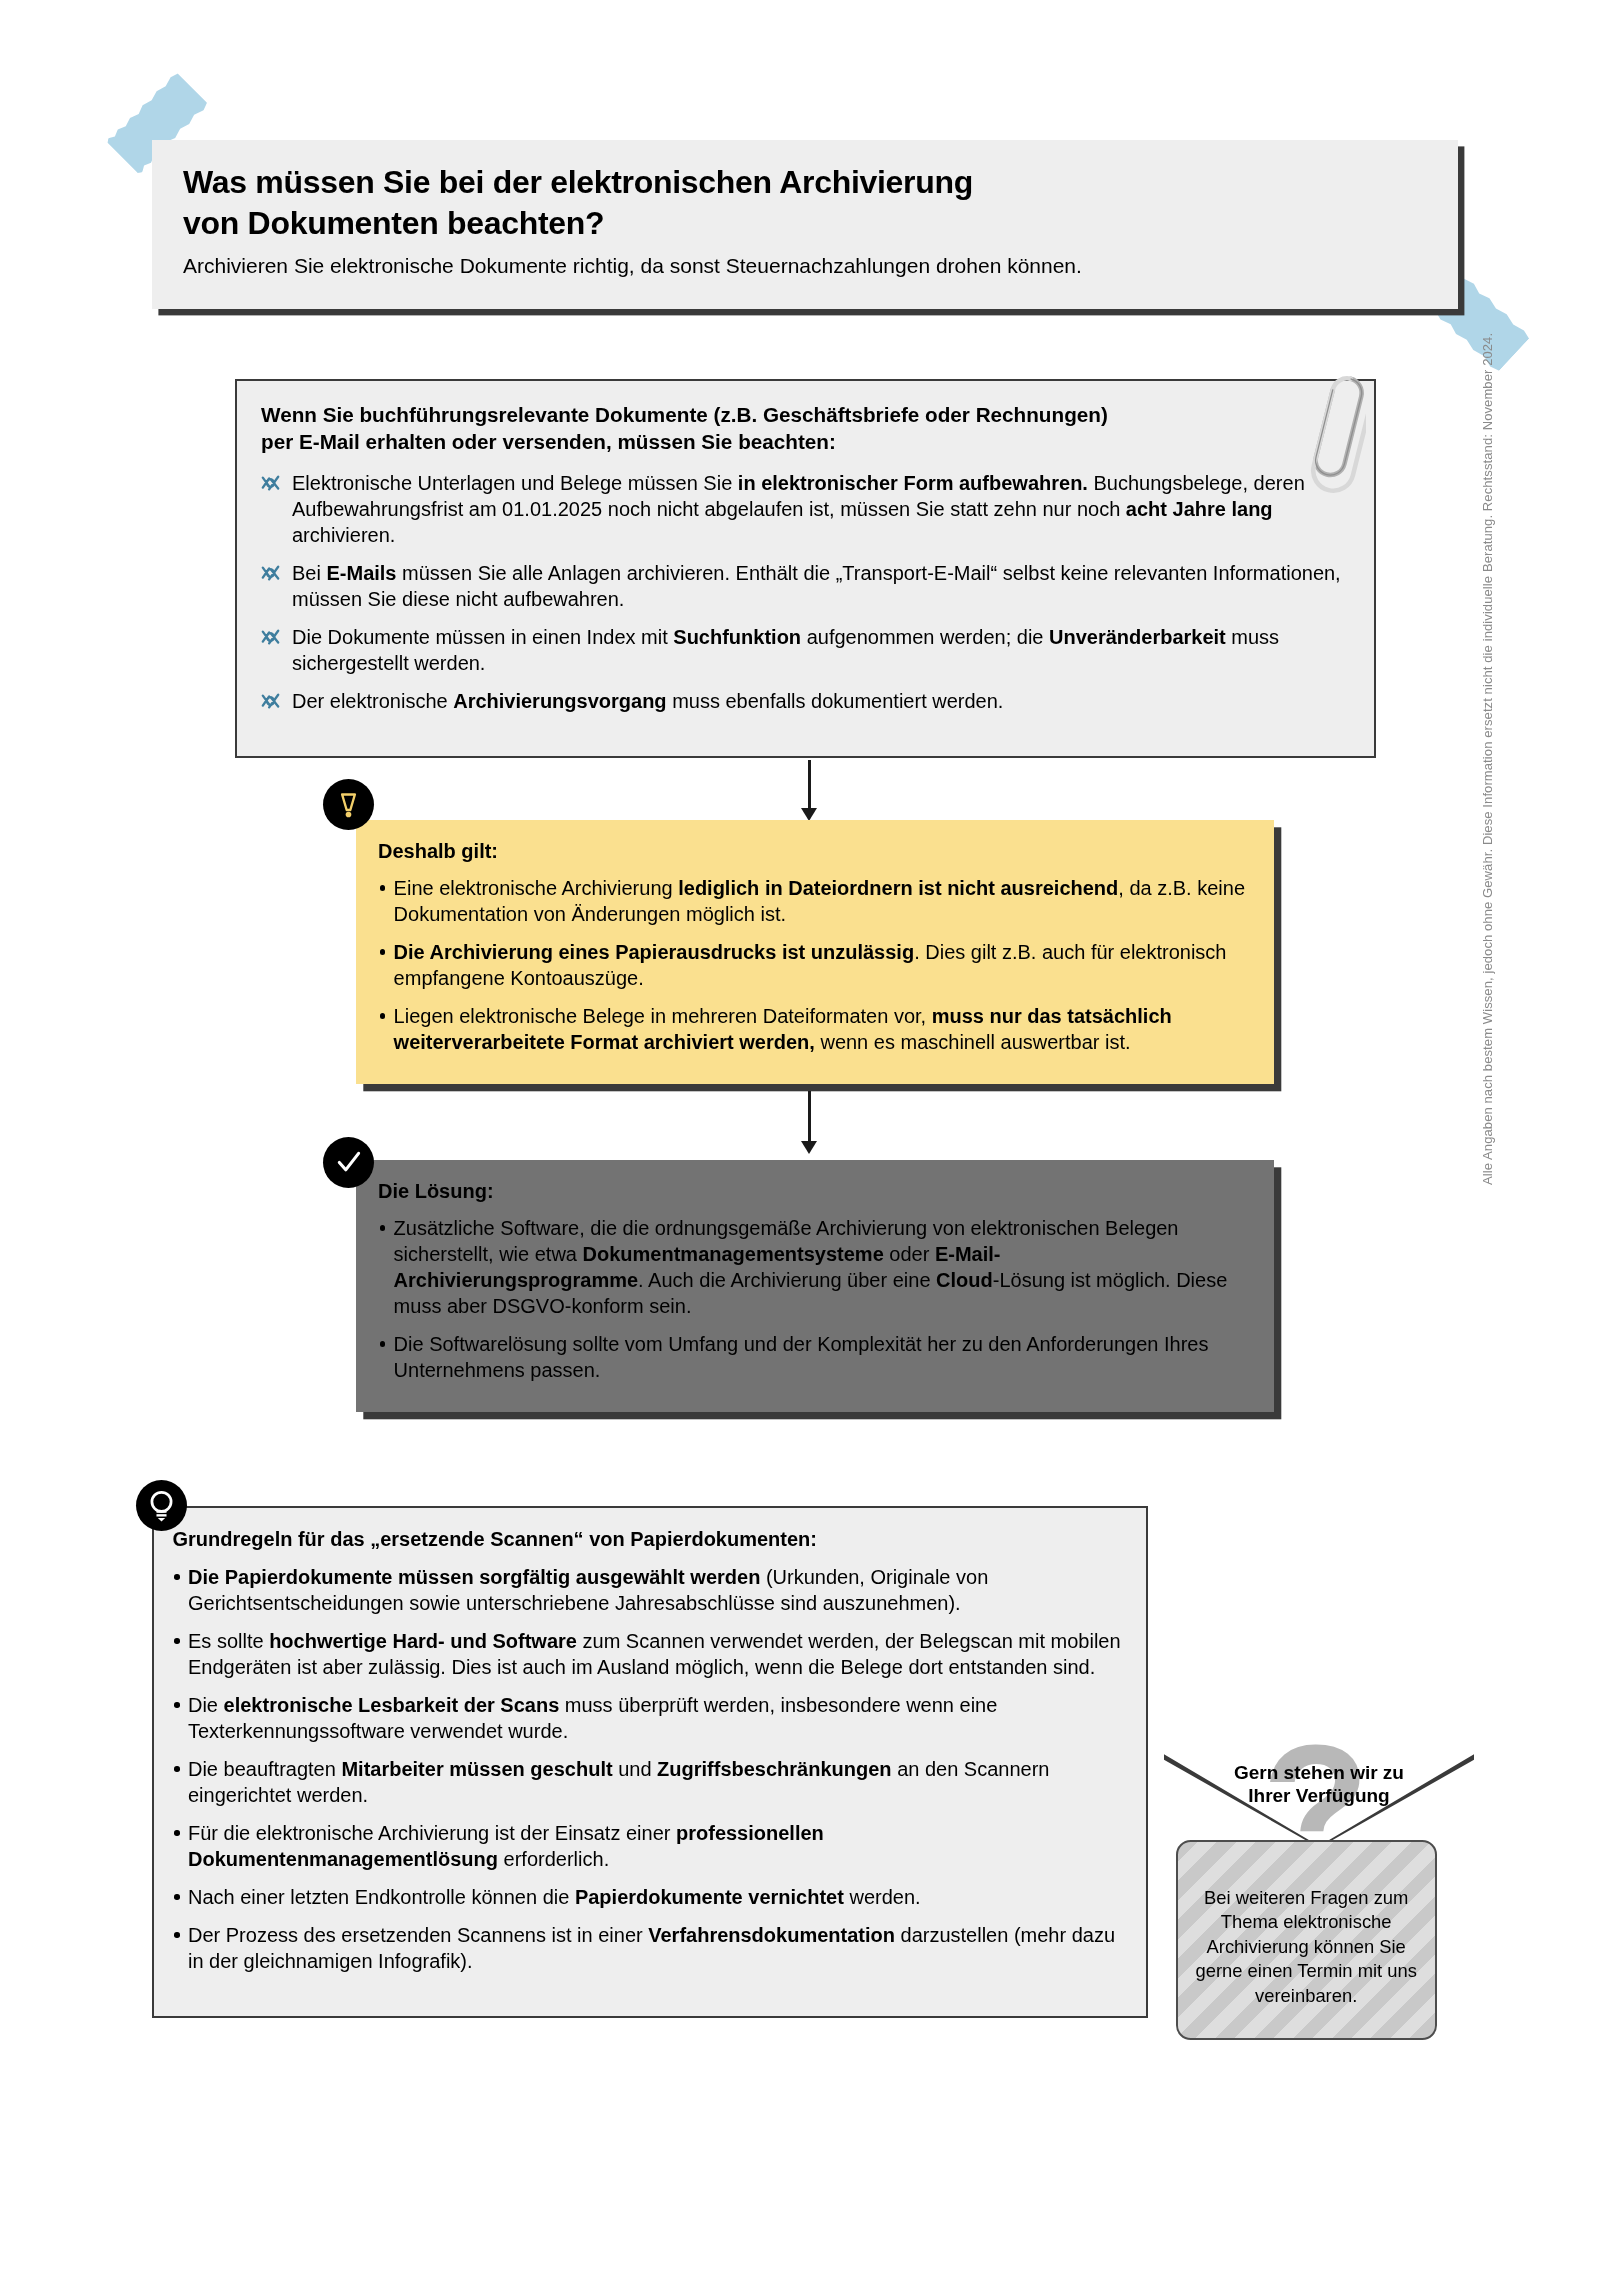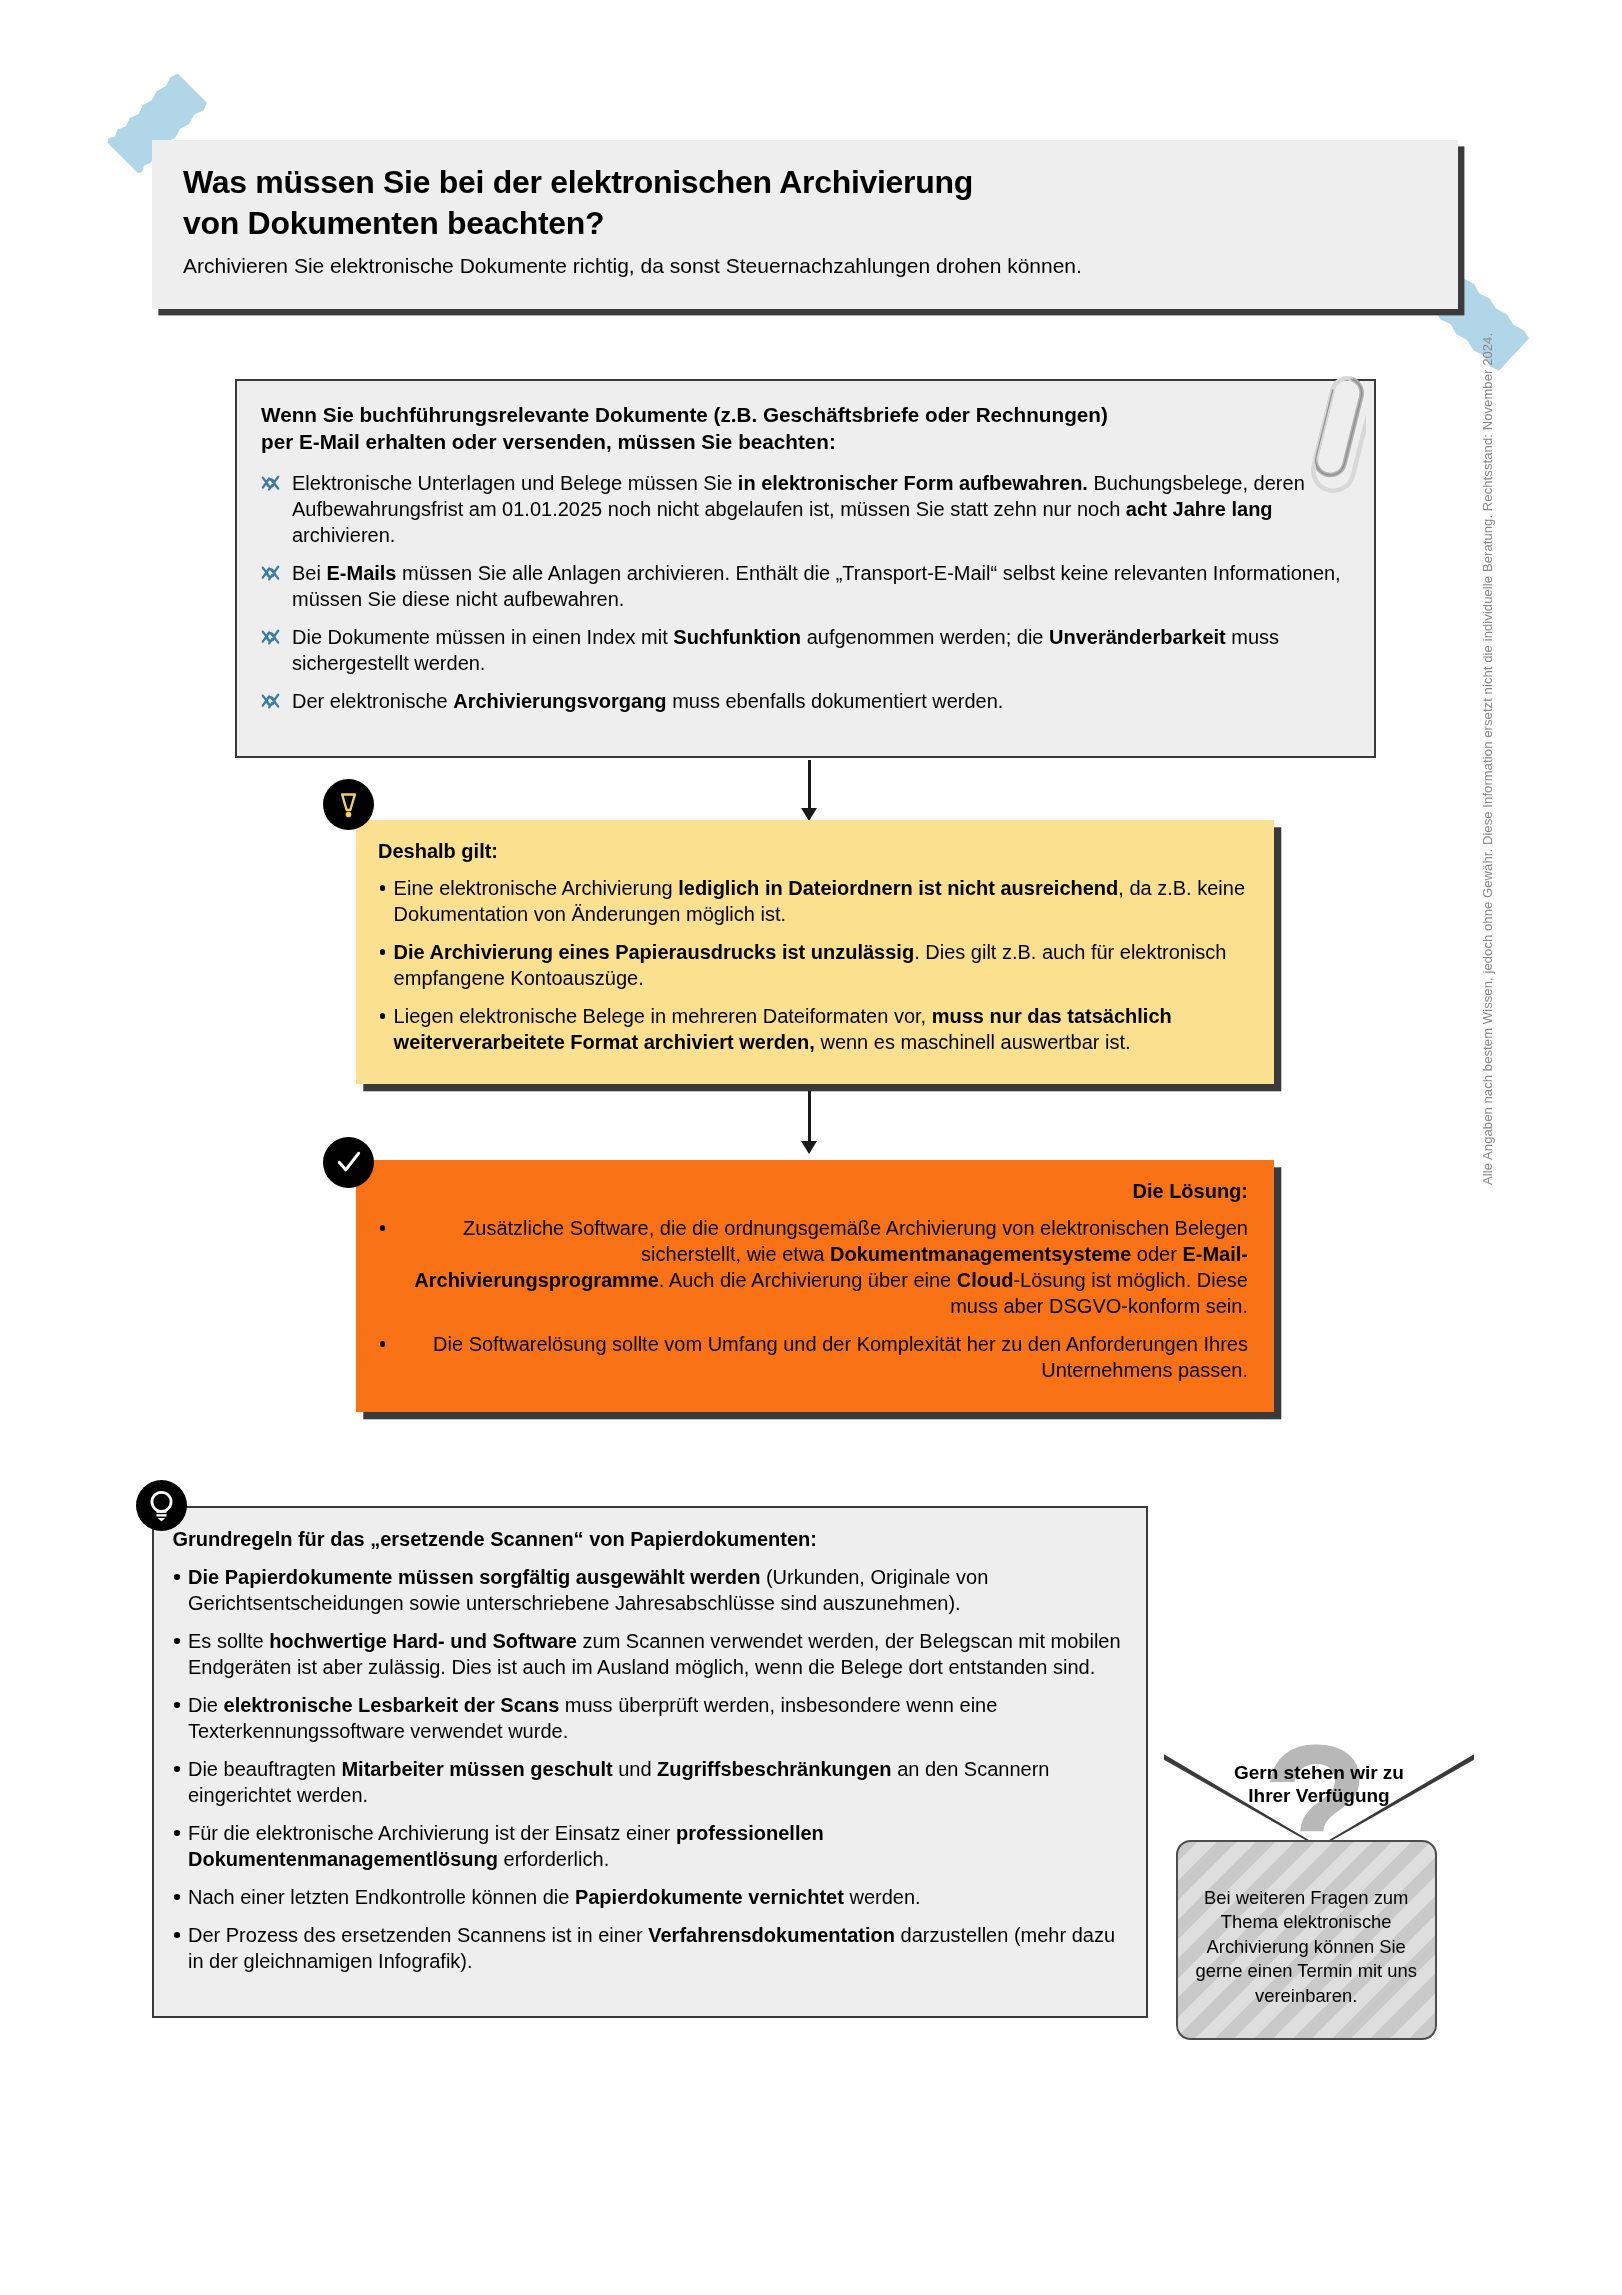--- a/index.html
+++ b/index.html
@@ -76,23 +76,22 @@
   }
   .box-grey {
     background: #eeeeee;
     border: 2.8px solid #3a3a3a;
   }
   .box-yellow {
     background: #fae08f;
     box-shadow: 7.3px 7.3px 0 0 #3a3a3a;
   }
   .box-blue {
-    background: #f97316;
+    background: #737373;
     box-shadow: 7.3px 7.3px 0 0 #3a3a3a;
-    text-align: right;
   }
 
   
   .lead {
     font-size: 20.7px;
     font-weight: bold;
     line-height: 1.32;
   }
   .sec-head {
     font-size: 20px;

